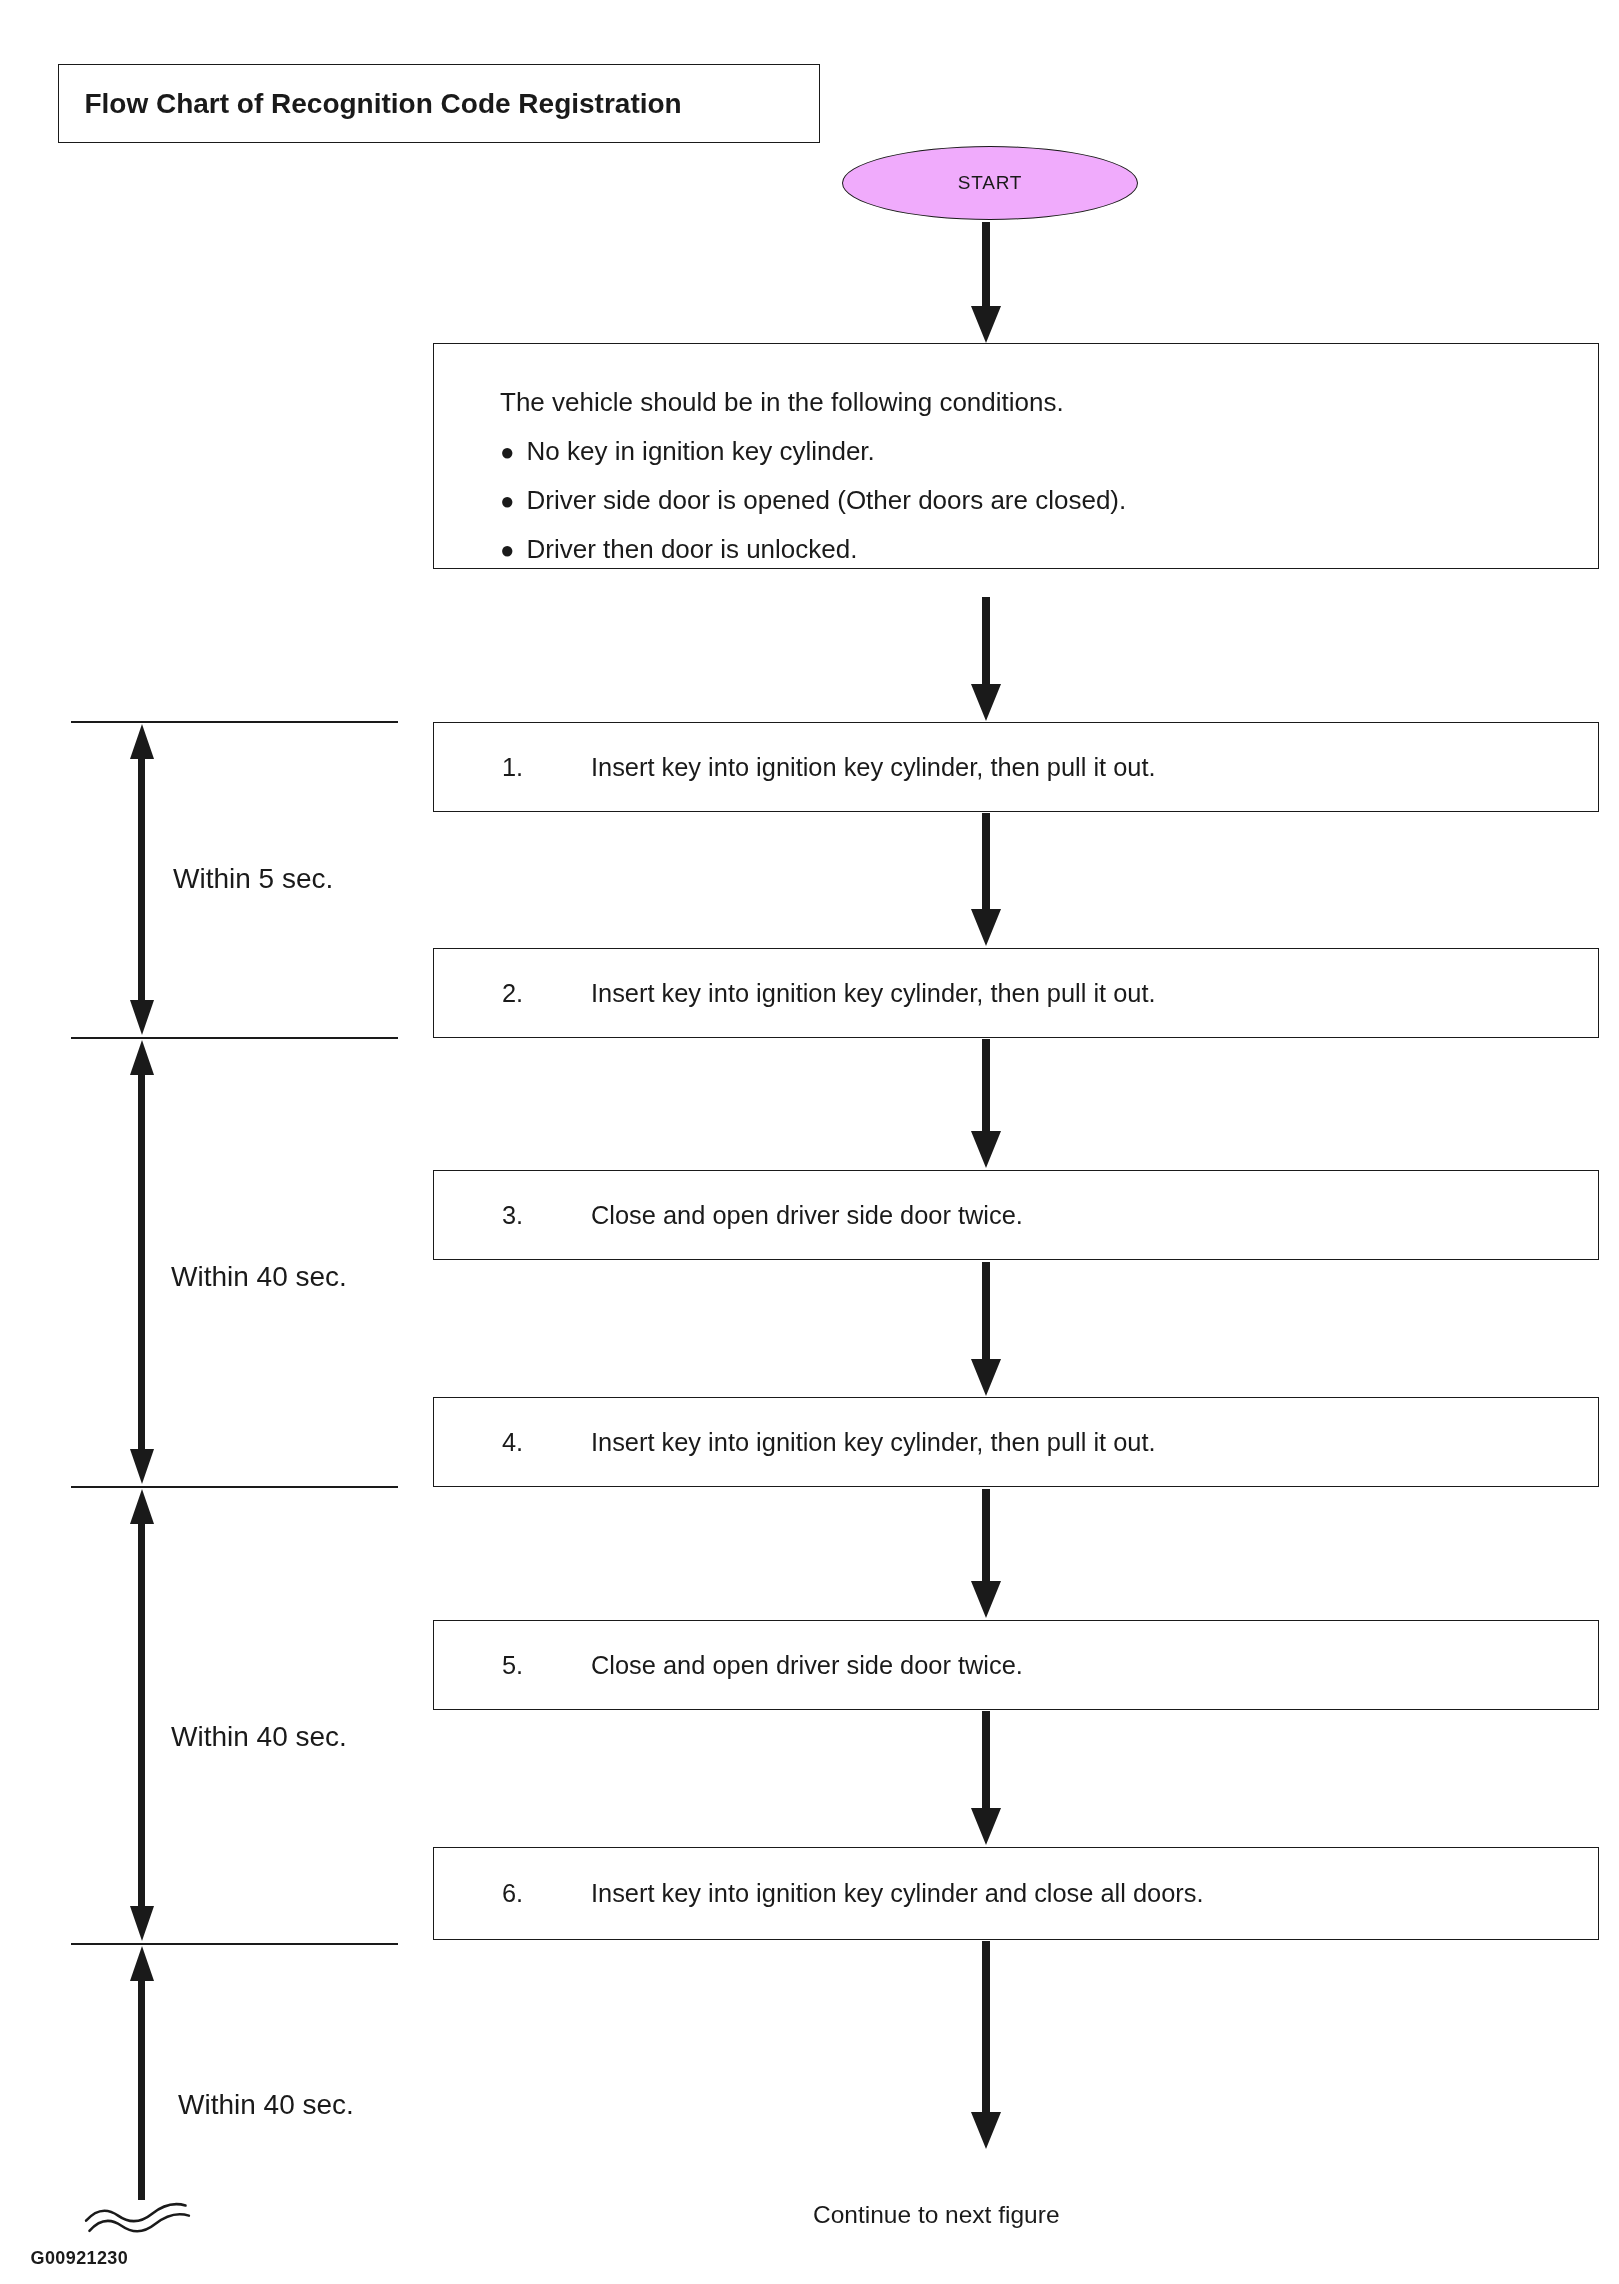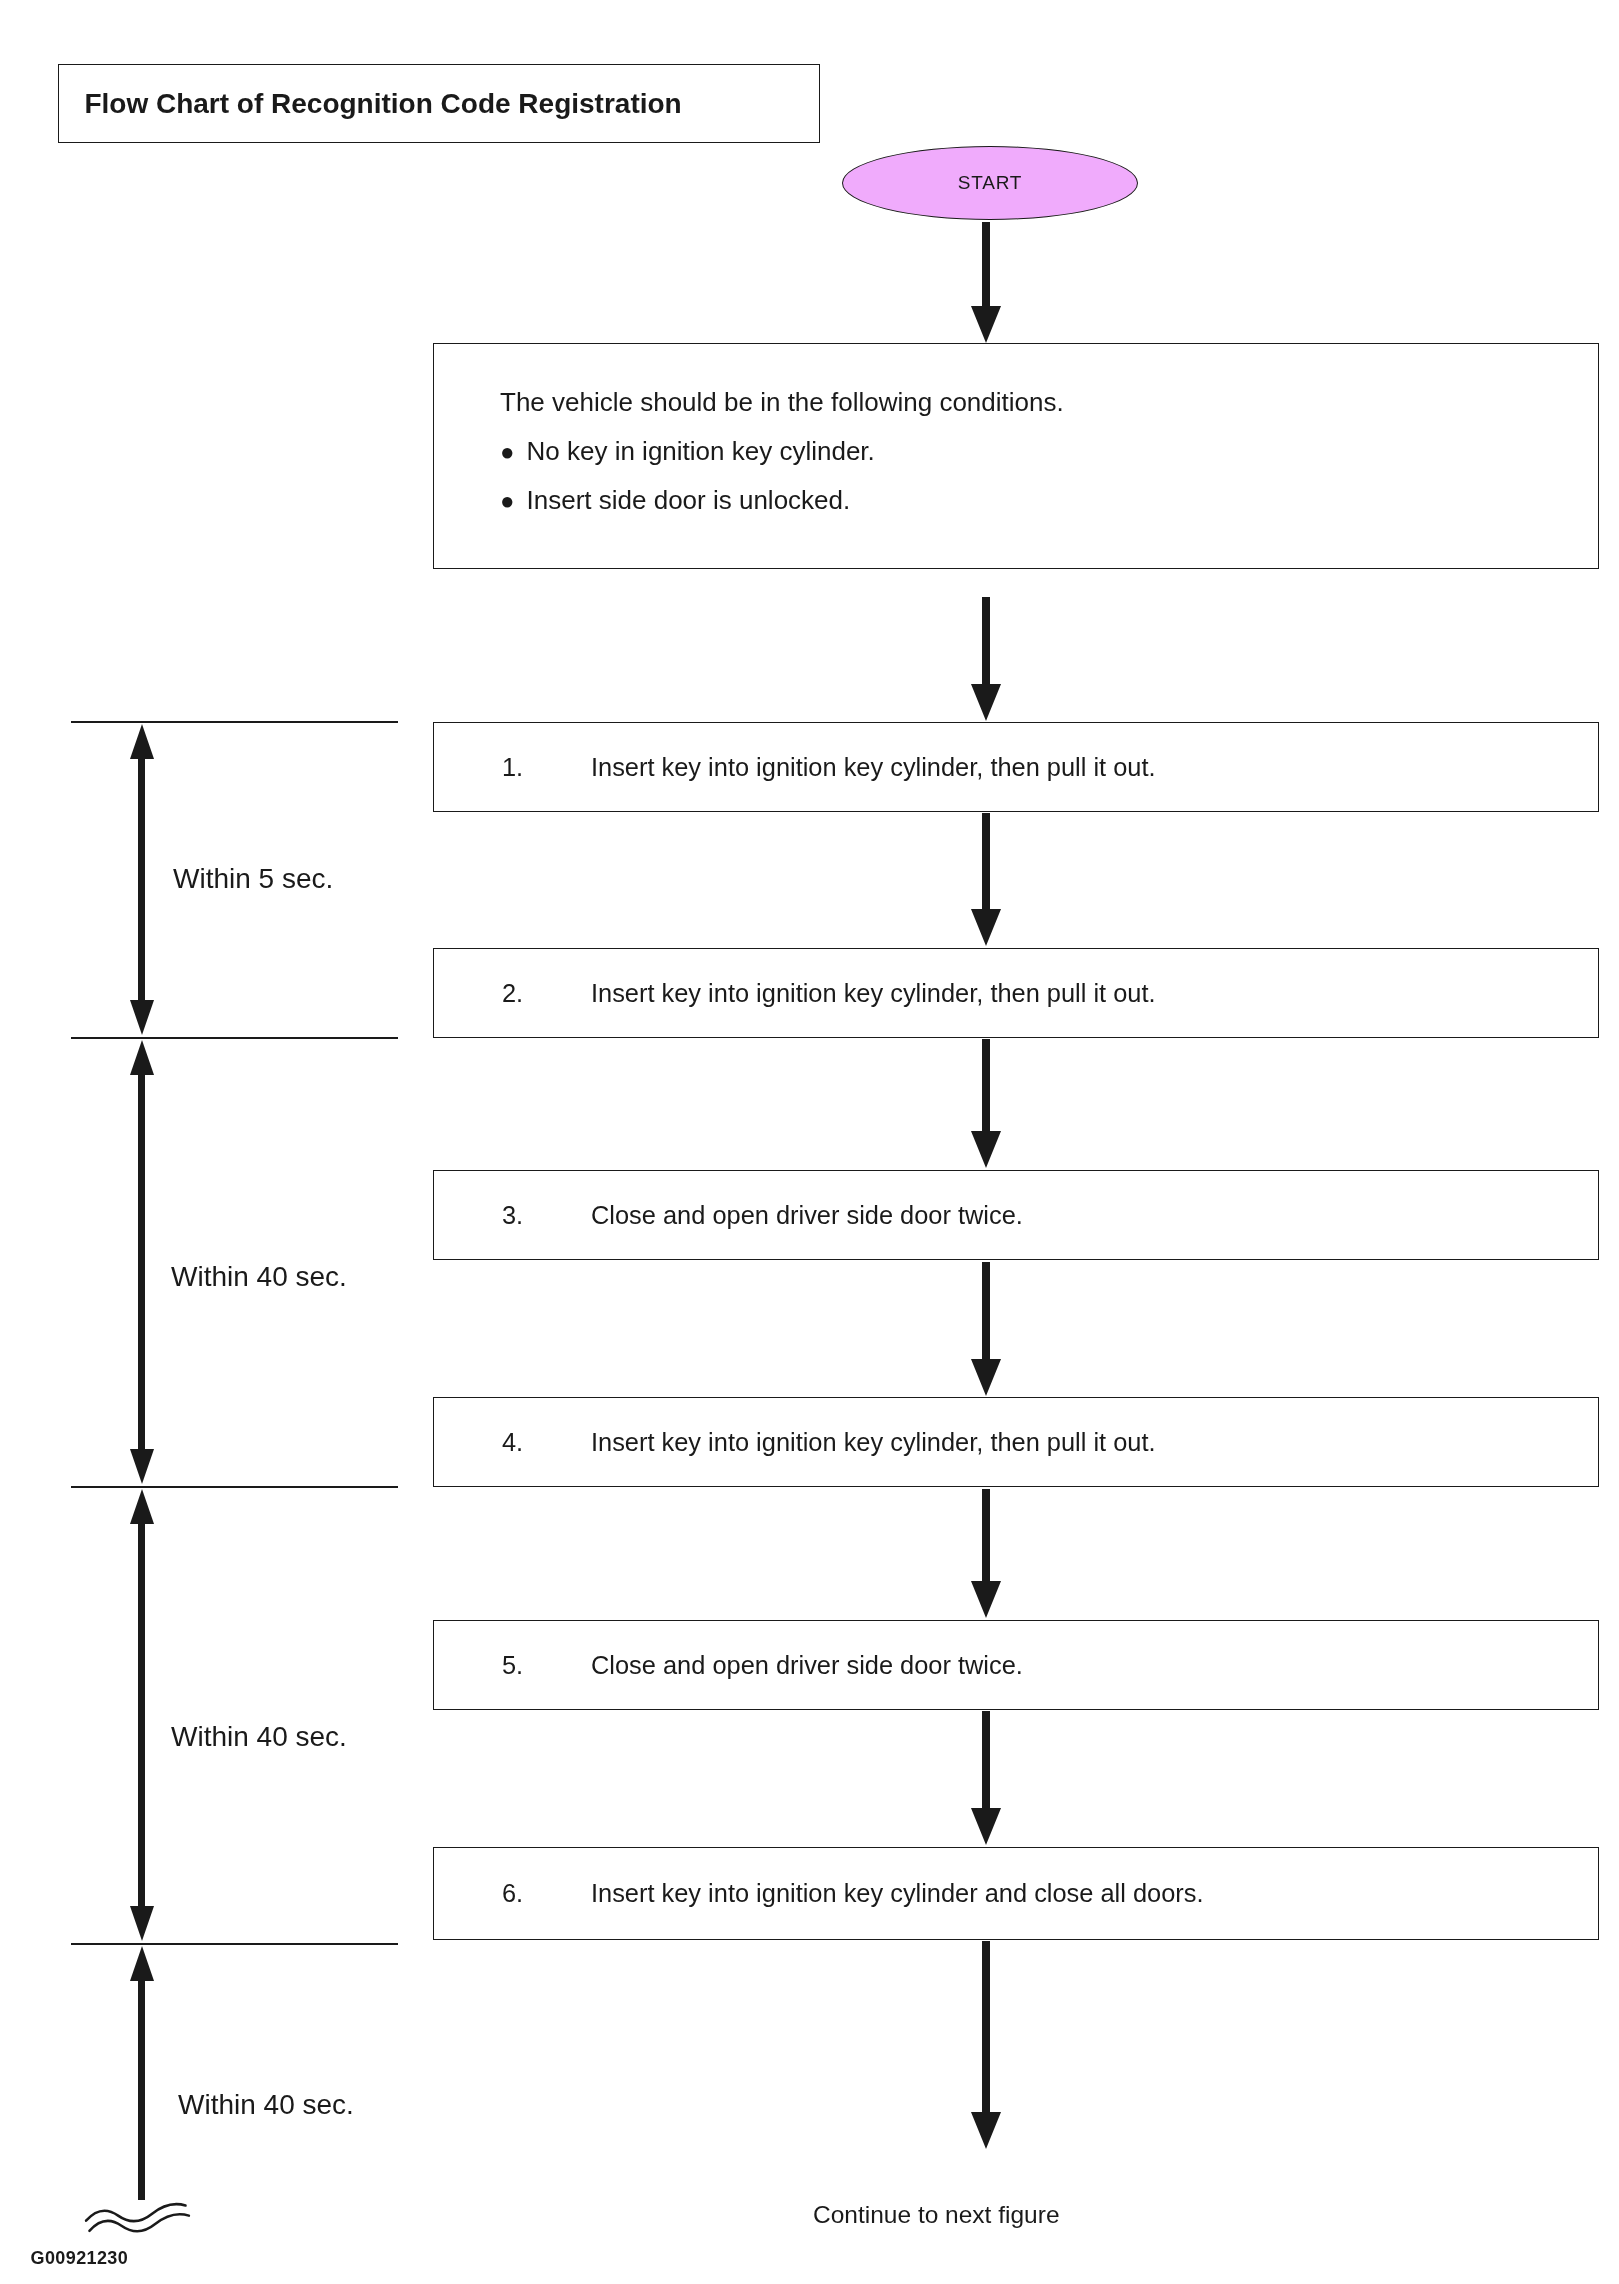--- a/index.html
+++ b/index.html
@@ -126,21 +126,24 @@
     <div class="shaft"></div>
     <div class="head-down"></div>
   </div>
 
   <div class="box conditions-box">
     <div class="cond-line">The vehicle should be in the following conditions.</div>
     <div class="cond-line">
       <span class="bullet">●</span><span>No key in ignition key cylinder.</span>
     </div>
     <div class="cond-line">
-      <span class="bullet">●</span><span>Insert side door is unlocked.</span>
+      <span class="bullet">●</span><span>Driver side door is opened (Other doors are closed).</span>
+    </div>
+    <div class="cond-line">
+      <span class="bullet">●</span><span>Driver then door is unlocked.</span>
     </div>
   </div>
 
   <div class="varrow" style="left:971px; top:597px; height:124px;">
     <div class="shaft"></div>
     <div class="head-down"></div>
   </div>
 
   <div class="box step-box" style="top:722px;">
     <span class="step-num">1.</span>

